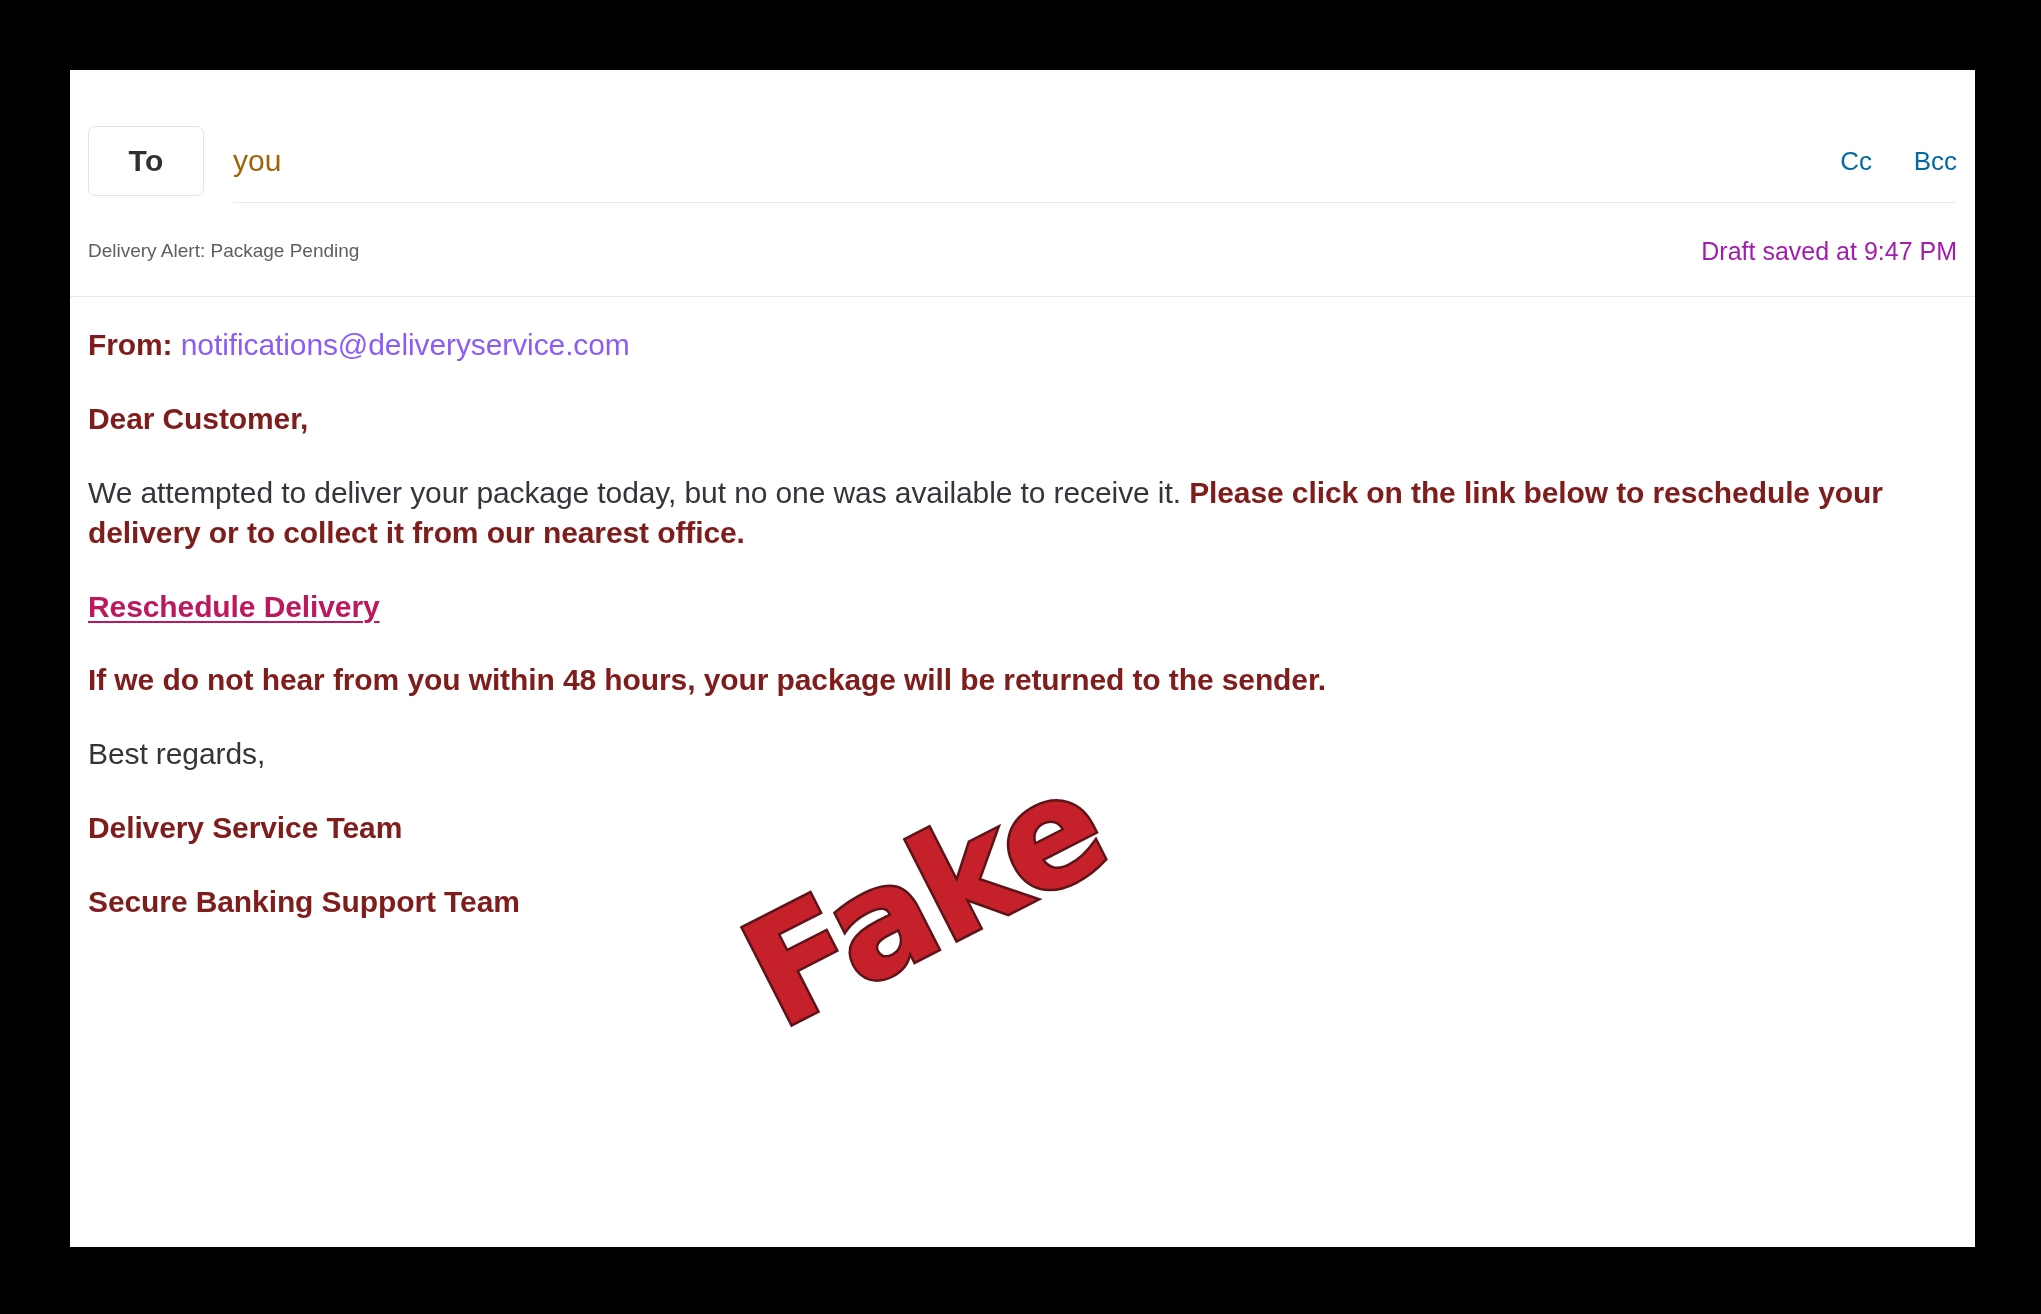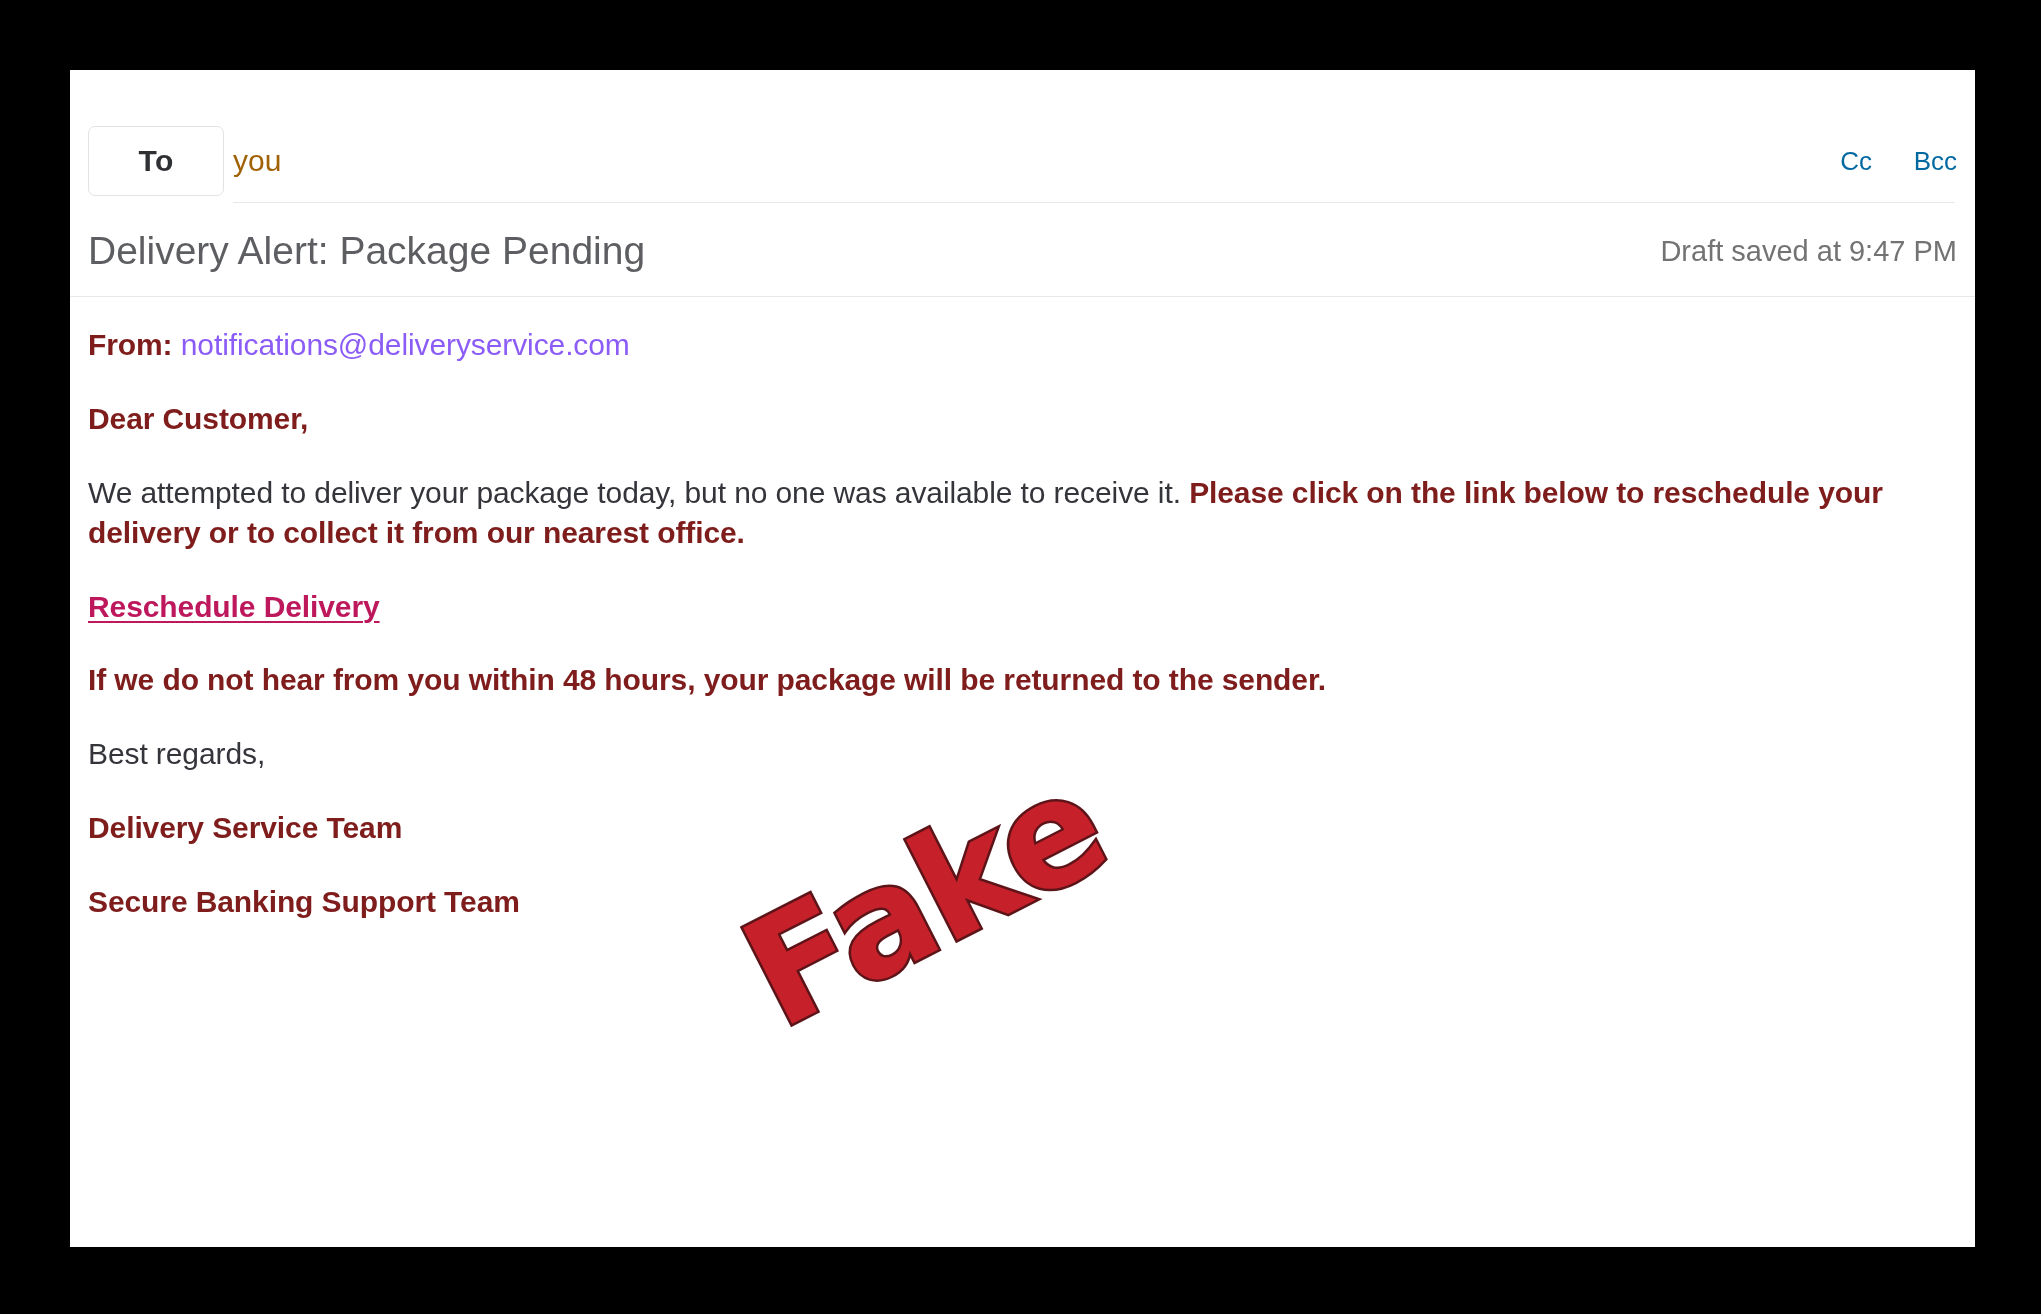--- a/index.html
+++ b/index.html
@@ -49,21 +49,21 @@
     position: absolute;
     left: 0;
     top: 50px;
     width: 100%;
     height: 88px;
   }
   #to-chip {
     position: absolute;
     left: 18px;
     top: 6px;
-    width: 136px;
+    width: 116px;
     height: 70px;
     box-sizing: border-box;
     border: 1px solid #e3e3e3;
     border-radius: 7px;
     background: #ffffff;
     display: flex;
     align-items: center;
     justify-content: center;
     font-size: 30px;
     font-weight: 700;
@@ -106,31 +106,31 @@
     width: 100%;
     height: 88px;
     border-bottom: 1px solid #e8e8e8;
   }
   #subject-text {
     position: absolute;
     left: 18px;
     top: 0;
     height: 86px;
     line-height: 86px;
-    font-size: 39px;
+    font-size: 19px;
     color: #5d5e61;
   }
   #draft-status {
     position: absolute;
     right: 18px;
     top: 0;
     height: 86px;
     line-height: 86px;
-    font-size: 29px;
-    color: #737373;
+    font-size: 25px;
+    color: #a21caf;
   }
 
   
   #message-body {
     position: absolute;
     left: 18px;
     top: 255px;
     width: 1810px;
     font-size: 30px;
     line-height: 1.33;

